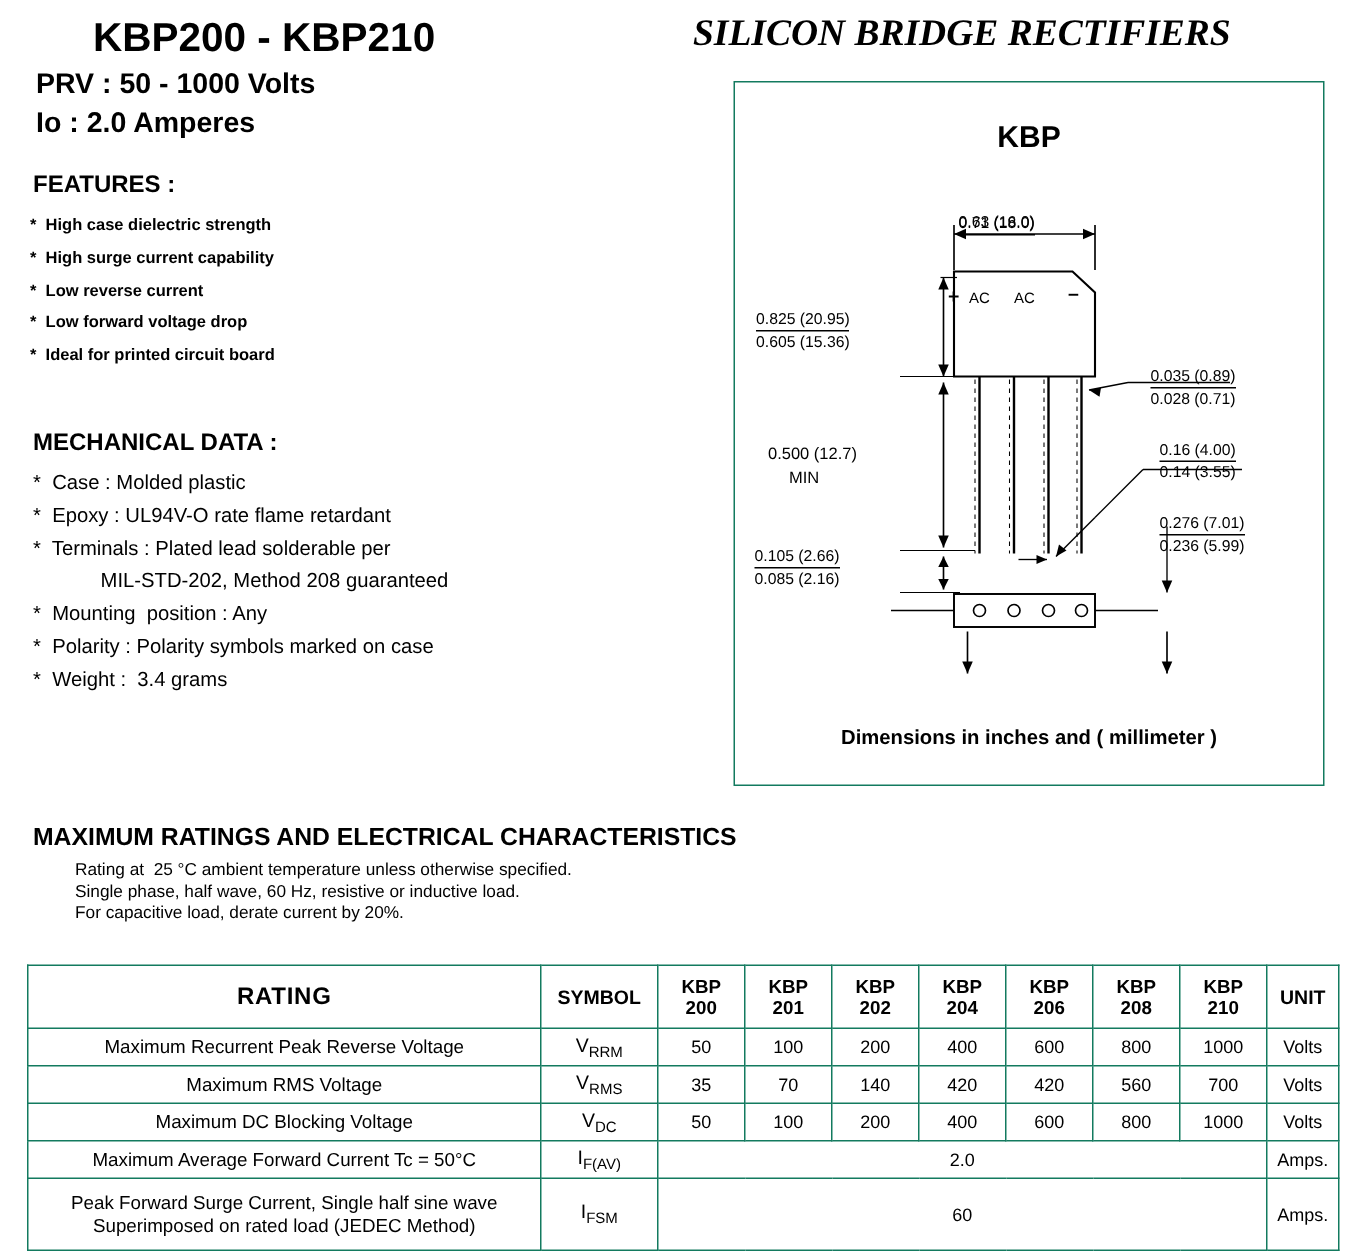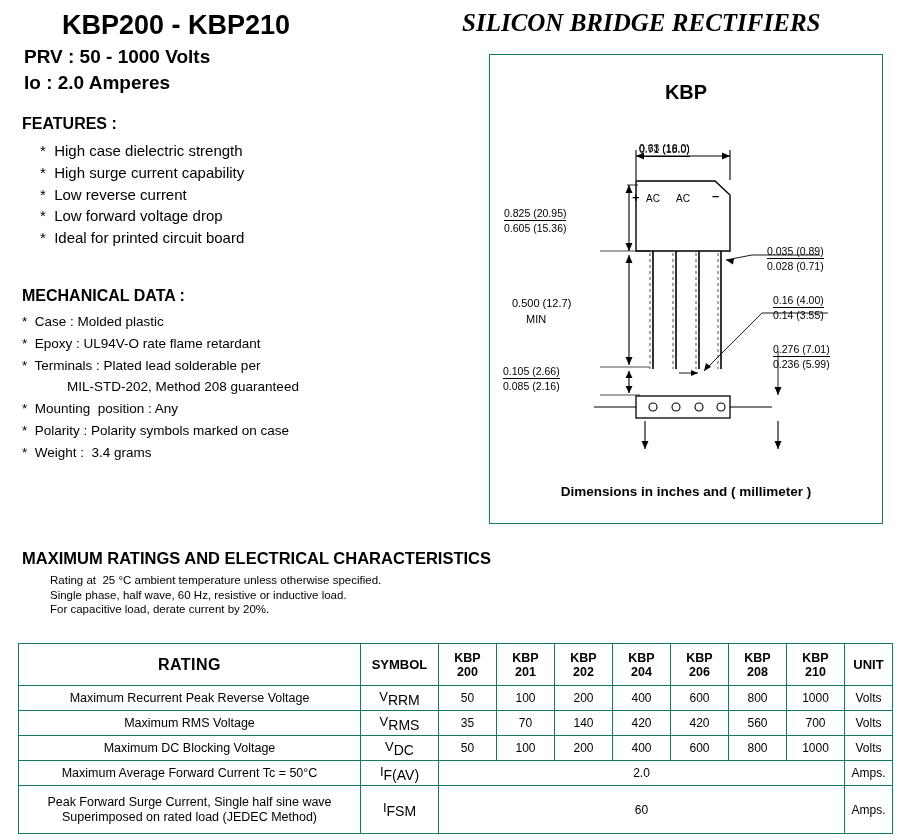--- a/index.html
+++ b/index.html
@@ -34,22 +34,22 @@
     position: absolute; left: 24px; top: 72px;
     font-size: 19px; font-weight: bold;
   }
 
   
   .features-title {
     position: absolute; left: 22px; top: 115px;
     font-size: 16px; font-weight: bold;
   }
   .features-list {
-    position: absolute; left: 40px; top: 140px;
-    font-size: 15px; line-height: 21.8px;
+    position: absolute; left: 20px; top: 140px;
+    font-size: 11px; line-height: 21.8px; font-weight: bold;
   }
   .features-list div { white-space: pre; }
 
   
   .mech-title {
     position: absolute; left: 22px; top: 287px;
     font-size: 16px; font-weight: bold;
   }
   .mech-list {
     position: absolute; left: 22px; top: 311px;
@@ -102,21 +102,21 @@
     height: 25px;
   }
   .rating-cell {
     text-align: left; padding-left: 12px; font-size: 12.5px;
   }
   .hdr-rating { font-size: 16px; font-weight: bold; letter-spacing: .5px; }
   .hdr-symbol { font-size: 13px; font-weight: bold; }
   .hdr-part { font-size: 12.5px; font-weight: bold; line-height: 14px; }
   .hdr-unit { font-size: 13px; font-weight: bold; }
   .sym { font-size: 13px; }
-  .sym sub { font-size: 14px; }
+  .sym sub { font-size: 10px; }
   .unit-cell { font-size: 12px; }
   .two-line { line-height: 15px; font-size: 12.5px; text-align: left; padding-left: 12px; }
 </style>
 </head>
 <body>
 
 <div class="page">
 
   <div class="title-left">KBP200 - KBP210</div>
   <div class="title-right">SILICON BRIDGE RECTIFIERS</div>

